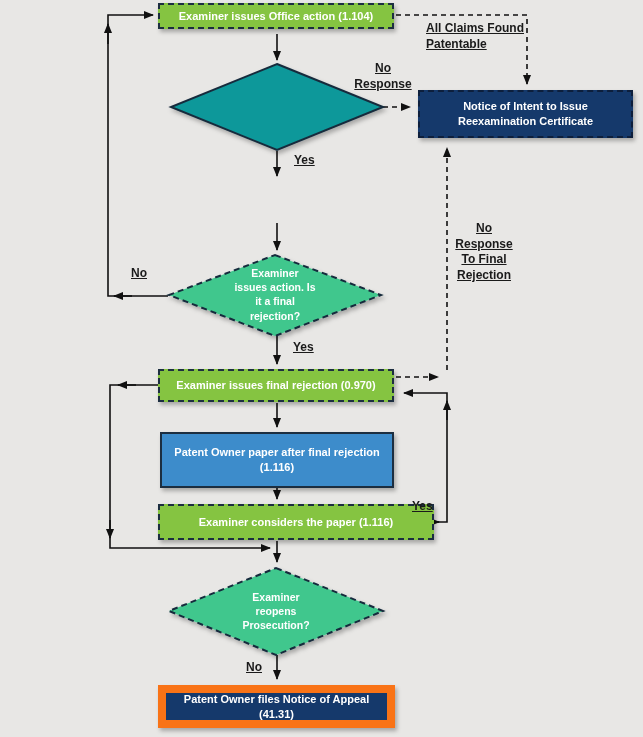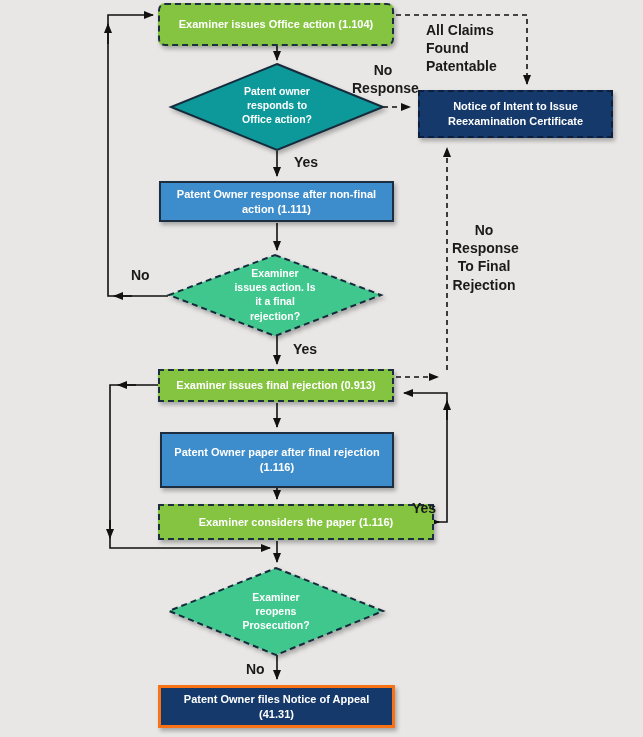--- a/index.html
+++ b/index.html
@@ -15,31 +15,32 @@
     position:absolute;z-index:2;
     display:flex;align-items:center;justify-content:center;
     text-align:center;
     color:#ffffff;font-weight:bold;font-size:11px;line-height:1.32;
     white-space:pre-line;
     box-sizing:border-box;
     box-shadow:2px 3px 4px rgba(0,0,0,0.28);
   }
   .node.green{background:#85c441;border:2px dashed #1c2e40;}
   .node.blue{background:#3d8ccb;border:2px solid #1c2e40;}
-  .node.navy-solid{background:#15396b;border:3px solid #f97316;}
+  .node.navy-solid{background:#15396b;border:8px solid #f97316;}
   .node.navy-dashed{background:#15396b;border:2px dashed #0d1f3c;}
   .diamond-label{
     position:absolute;z-index:2;
     color:#ffffff;font-weight:bold;font-size:10.5px;line-height:1.35;
     text-align:center;white-space:pre-line;
   }
   .edge-label{
     position:absolute;z-index:2;
-    color:#1a1a1a;font-weight:bold;font-size:14px;line-height:1.3;
+    color:#1a1a1a;font-weight:bold;font-size:12px;line-height:1.3;
     white-space:pre-line;
+    text-decoration:underline;
   }
   .edge-label.center{text-align:center;}
 </style>
 </head>
 <body>
 
 <div id="canvas">
 
   <svg id="edges" width="643" height="737" viewBox="0 0 643 737">
     <defs>
@@ -81,41 +82,36 @@
       <path d="M447,370 V148" marker-end="url(#arr)"></path>
     </g>
 
     <g>
       <polygon points="277,64 383,107 277,150 171,107" fill="#10989a" stroke="#152c3c" stroke-width="2" filter="url(#ds)"></polygon>
       <polygon points="275,255 381,295 275,336 169,295" fill="#41c78d" stroke="#152c3c" stroke-width="2" stroke-dasharray="6 4" filter="url(#ds)"></polygon>
       <polygon points="276,568 383,611 276,655 169,611" fill="#41c78d" stroke="#152c3c" stroke-width="2" stroke-dasharray="6 4" filter="url(#ds)"></polygon>
     </g>
   </svg>
 
-  <div class="node green" style="left:158px;top:3px;width:236px;height:43px;border-radius:7px;">Examiner issues Office action (1.104)</div>
+  <div class="node green" style="left:158px;top:3px;width:236px;height:26px;">Examiner issues Office action (1.104)</div>
 
-  <div class="node blue" style="left:159px;top:181px;width:235px;height:41px;">Patent Owner response after non-final
-action (1.111)</div>
 
-  <div class="node green" style="left:158px;top:369px;width:236px;height:33px;">Examiner issues final rejection (0.913)</div>
+  <div class="node green" style="left:158px;top:369px;width:236px;height:33px;">Examiner issues final rejection (0.970)</div>
 
   <div class="node blue" style="left:160px;top:432px;width:234px;height:56px;">Patent Owner paper after final rejection
 (1.116)</div>
 
   <div class="node green" style="left:158px;top:504px;width:276px;height:36px;">Examiner considers the paper (1.116)</div>
 
   <div class="node navy-solid" style="left:158px;top:685px;width:237px;height:43px;">Patent Owner files Notice of Appeal
 (41.31)</div>
 
-  <div class="node navy-dashed" style="left:418px;top:90px;width:195px;height:48px;">Notice of Intent to Issue
+  <div class="node navy-dashed" style="left:418px;top:90px;width:215px;height:48px;">Notice of Intent to Issue
 Reexamination Certificate</div>
 
-  <div class="diamond-label" style="left:217px;top:84px;width:120px;">Patent owner
-responds to
-Office action?</div>
 
   <div class="diamond-label" style="left:215px;top:266px;width:120px;">Examiner
 issues action. Is
 it a final
 rejection?</div>
 
   <div class="diamond-label" style="left:216px;top:590px;width:120px;">Examiner
 reopens
 Prosecution?</div>
 

